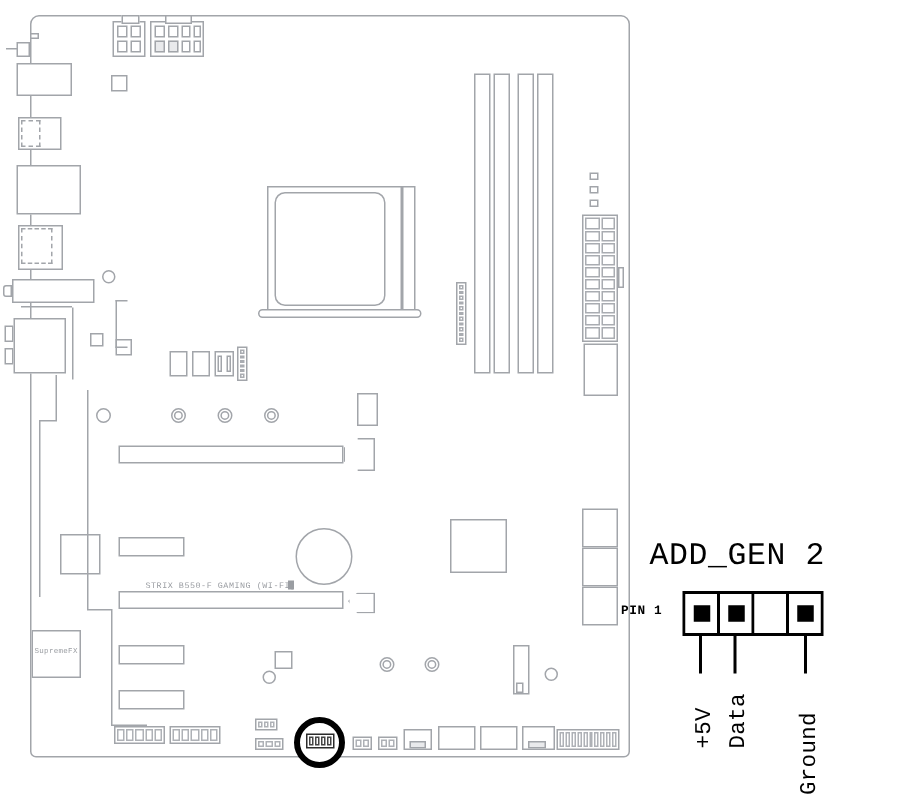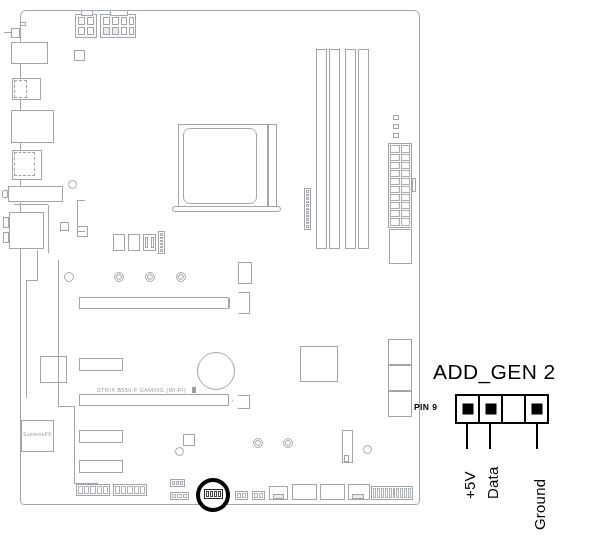--- a/index.html
+++ b/index.html
@@ -2,21 +2,21 @@
 <html><head>
 <meta charset="utf-8">
 <title>ADD_GEN 2 header diagram</title>
 <style>
   html,body{margin:0;padding:0;background:#ffffff;}
   body{
     width:613px;height:535px;position:relative;overflow:hidden;
     font-family:"Liberation Sans", sans-serif;
     -webkit-font-smoothing:antialiased;
   }
-  #stage{position:absolute;left:0;top:0;width:526px;height:535px;}
+  #stage{position:absolute;left:0;top:0;width:526px;height:535px;font-family:Liberation Mono, monospace;}
 
   
   .pcb{position:absolute;left:0;top:0;width:430px;height:535px;}
   .bx{position:absolute;box-sizing:border-box;border:1.3px solid #a2a5aa;background:#ffffff;}
   .bx.thin{border-width:1px;}
   .dash{position:absolute;box-sizing:border-box;border:1.3px dashed #a2a5aa;background:#fff;}
   .circ{position:absolute;box-sizing:border-box;border:1.4px solid #a2a5aa;border-radius:50%;background:#fff;}
   .circ.dbl::after{content:"";position:absolute;left:50%;top:50%;width:52%;height:52%;
      transform:translate(-50%,-50%);border:1.2px solid #a2a5aa;border-radius:50%;}
   .ln{position:absolute;background:#a2a5aa;}
@@ -294,21 +294,21 @@
     <div class="bx" style="left:342px;top:430px;width:11px;height:33px;"></div>
     <div class="bx thin" style="left:344px;top:455px;width:5px;height:7px;"></div>
 
     <div class="bx" style="left:183px;top:434px;width:12px;height:12px;"></div>
   </div>
 
   <div id="callout">
 
     <div id="callout-title">ADD_GEN 2</div>
 
-    <div id="pin1-label">PIN 9</div>
+    <div id="pin1-label">PIN 1</div>
 
     <div id="conn-frame">
       <div class="cell">
         <span class="pad"></span>
       </div>
       <div class="cell">
         <span class="pad"></span>
       </div>
       <div class="cell"></div>
       <div class="cell">

